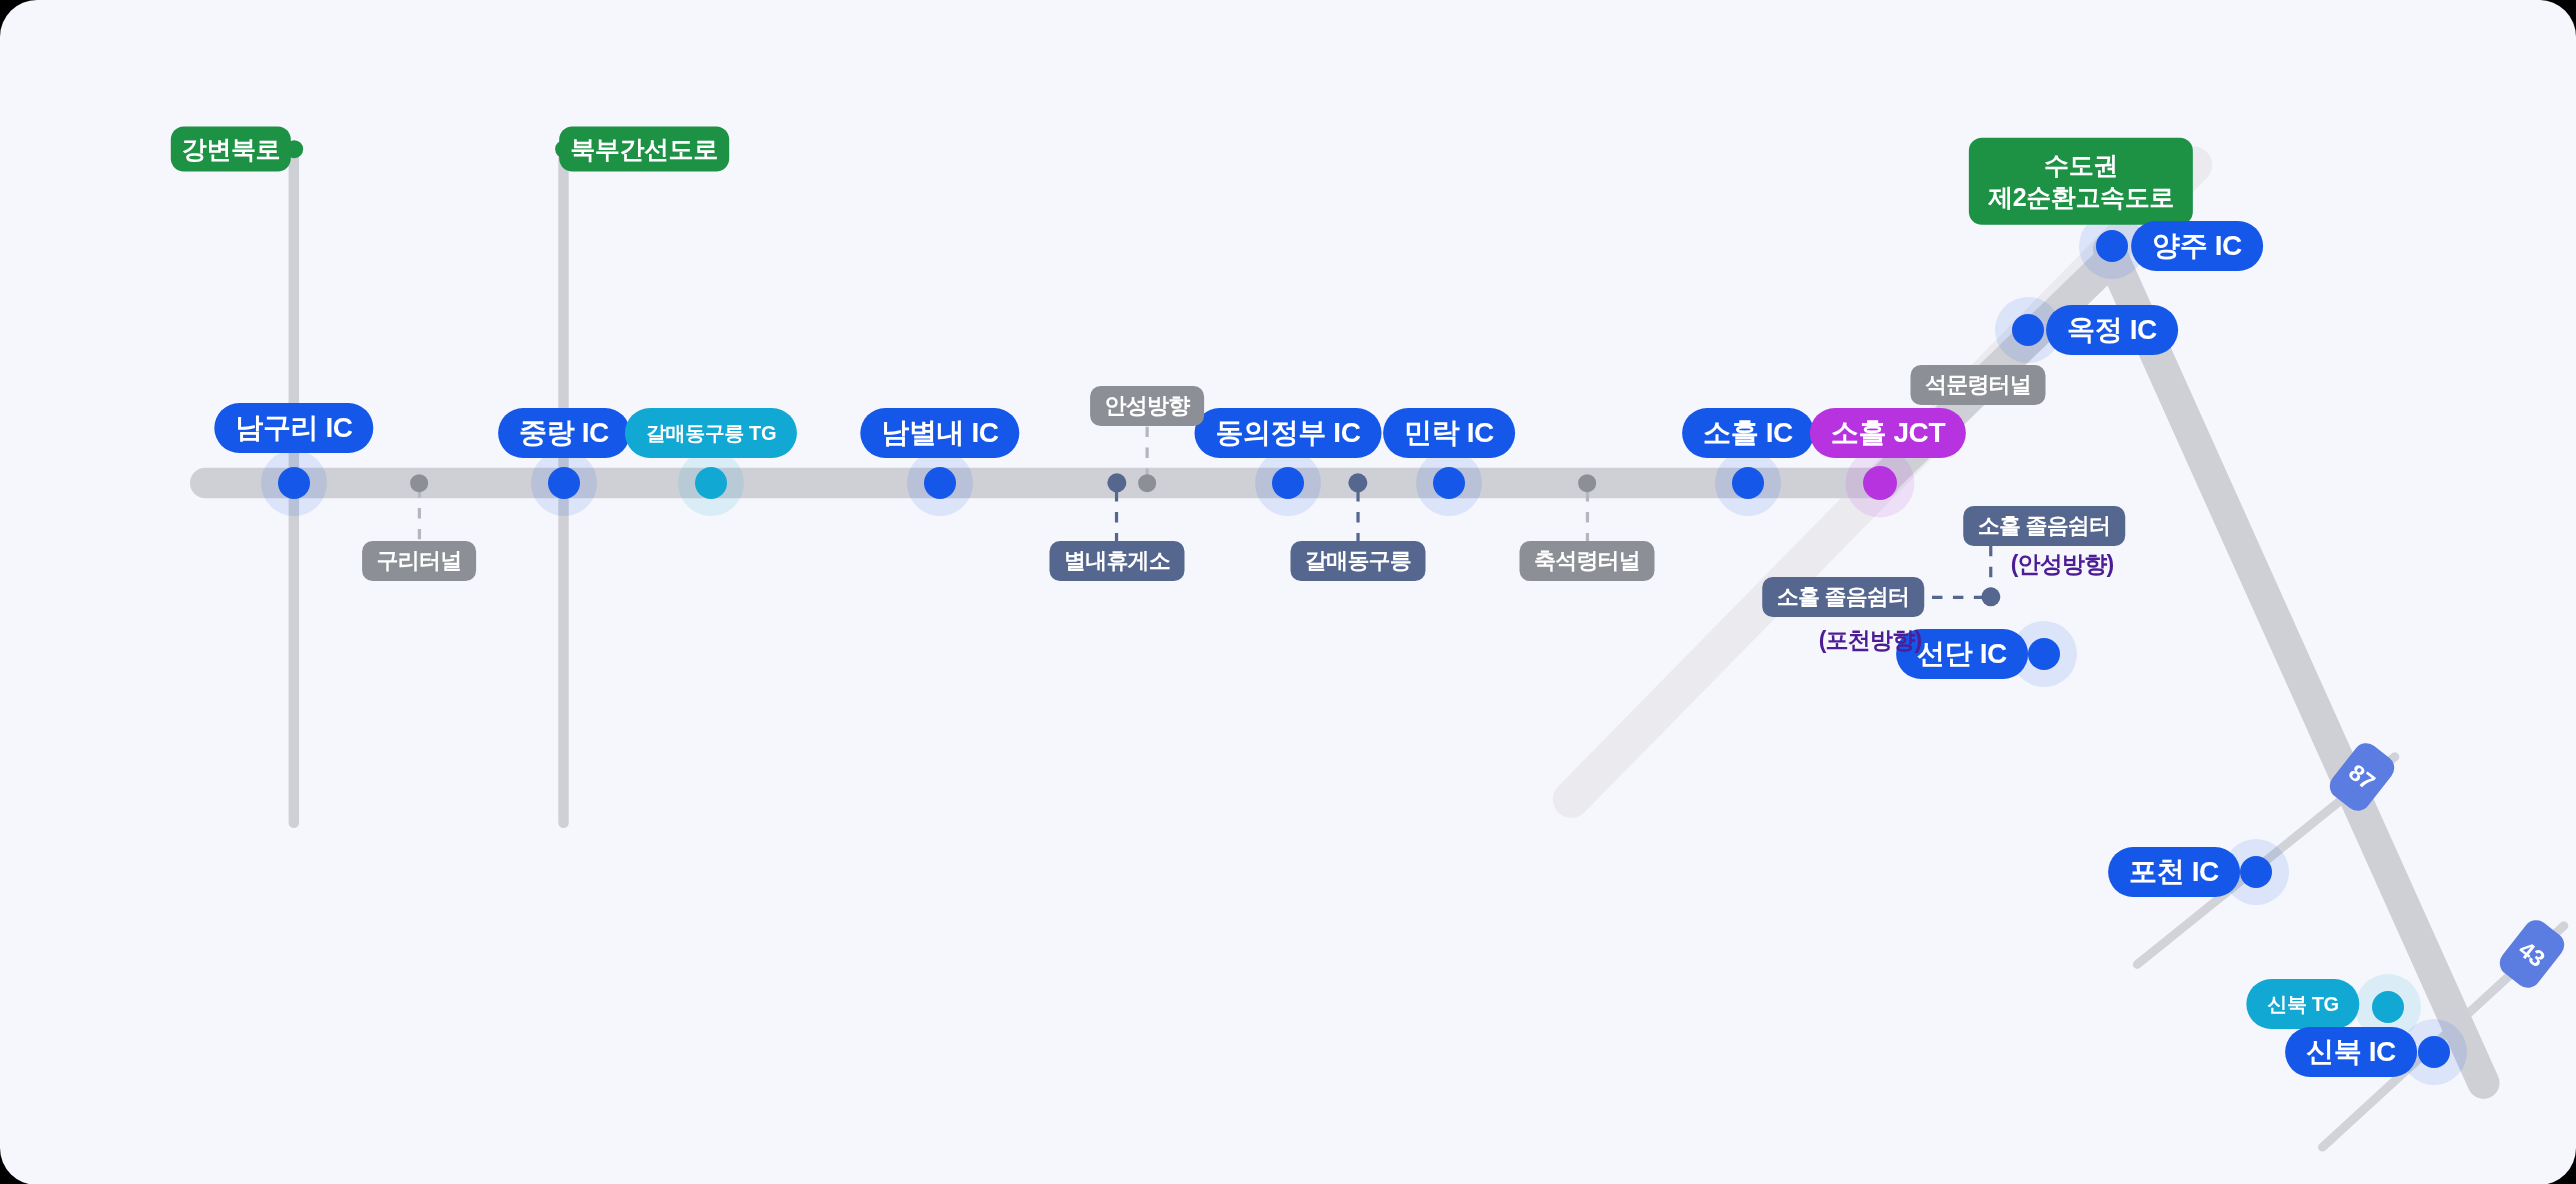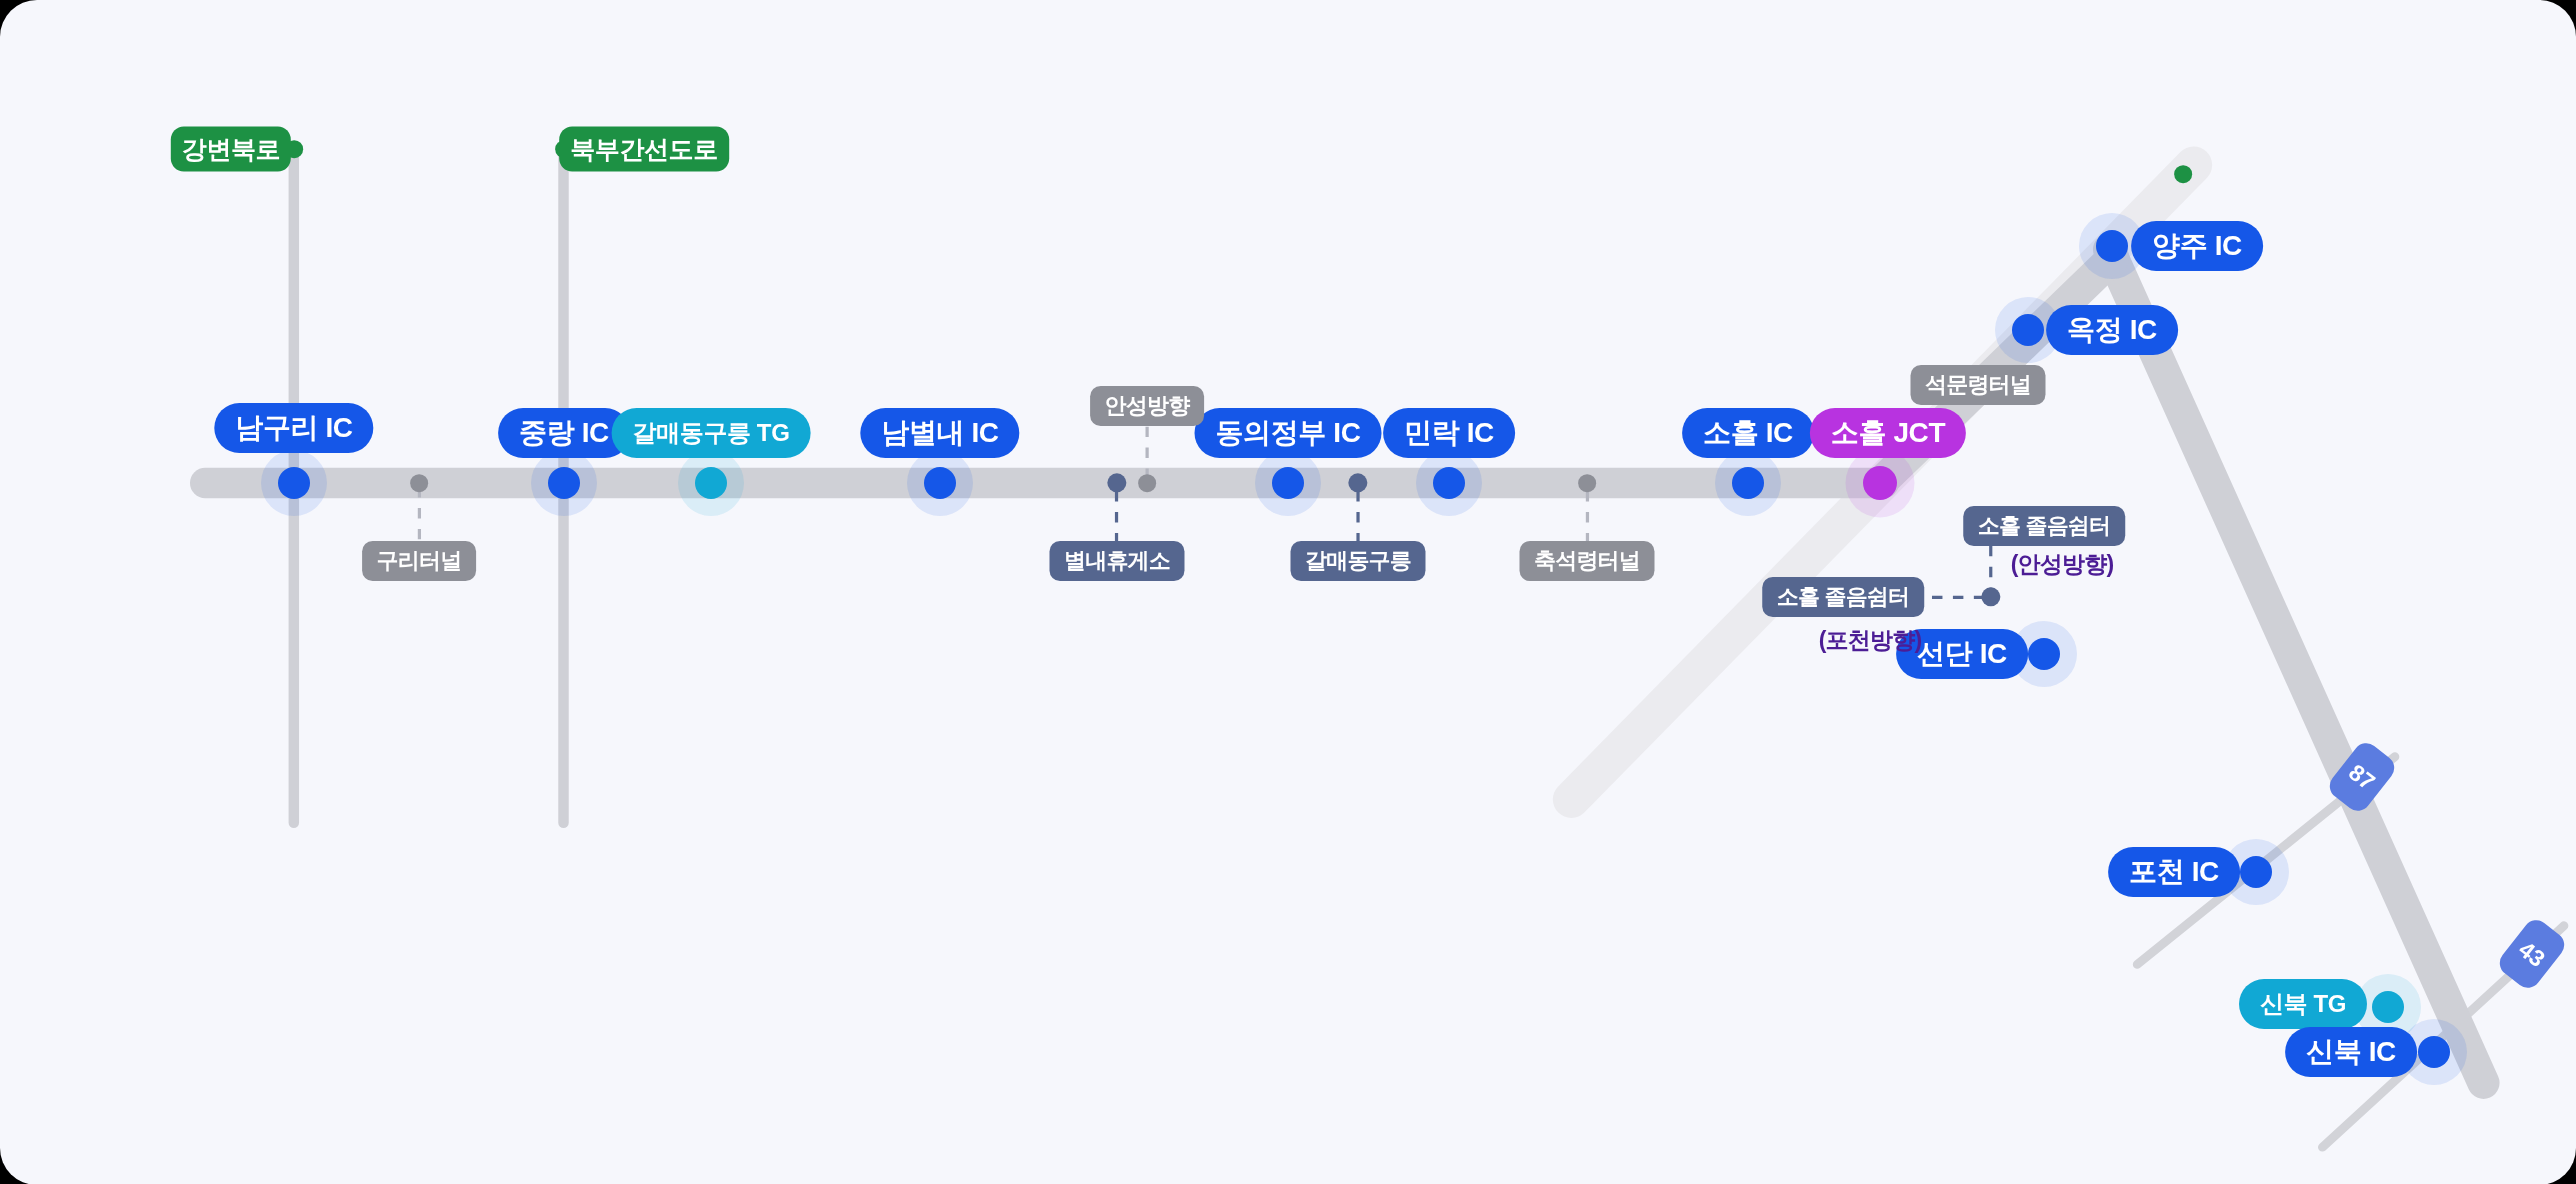--- a/index.html
+++ b/index.html
@@ -23,21 +23,21 @@
     position: absolute;
     display: flex; align-items: center; justify-content: center;
     white-space: nowrap;
     color: #ffffff;
     font-weight: 700;
     letter-spacing: -0.4px;
     transform: translate(-50%, -50%);
     z-index: 30;
   }
   .badge.ic      { background:#1557e8; font-size:28px; height:50px; padding:17px 21px; border-radius:25px; }
-  .badge.tg      { background:#11a8d4; font-size:24px; height:50px; padding:4px 21px; border-radius:25px; }
+  .badge.tg      { background:#11a8d4; font-size:20px; height:50px; padding:4px 21px; border-radius:25px; }
   .badge.jct     { background:#b833e0; font-size:28px; height:50px; padding:0 21px; border-radius:25px; }
   .badge.hwy     { background:#1d9144; font-size:25px; height:45px; padding:0 11px; border-radius:13px; }
   .badge.hwy2    { background:#1d9144; font-size:25px; padding:11.3px 19.3px; border-radius:13px;
                    flex-direction:column; line-height:1.28; text-align:center; }
   .badge.tunnel  { background:#8d8f97; font-size:22px; height:40px; padding:0 14.5px; border-radius:10.5px; letter-spacing:-0.8px;}
   .badge.rest    { background:#55668f; font-size:22px; height:40px; padding:0 14.5px; border-radius:10.5px; letter-spacing:-0.8px;}
   .badge.shield  { background:#5b7ce0; font-size:23px; width:45px; height:64px; border-radius:13px;
                    letter-spacing:0; }
 
   .dirnote {
@@ -87,20 +87,24 @@
     <line x1="2336" y1="600" x2="2625" y2="320" stroke="#cfd0d6" stroke-width="40" stroke-linecap="round"></line>
   </svg>
 
   <div class="node hwy" style="left:294px; top:149px;"></div>
   <div class="badge hwy" style="left:231px; top:149px;">강변북로</div>
 
   <div class="node hwy" style="left:564px; top:149px;"></div>
   <div class="badge hwy" style="left:644px; top:149px;">북부간선도로</div>
 
   <div class="node hwy" style="left:2183px; top:174px;"></div>
+  <div class="badge hwy2" style="left:2081px; top:181px;">
+    <span>수도권</span>
+    <span>제2순환고속도로</span>
+  </div>
 
   <div class="node halo ic" style="left:294px; top:483px;"></div>
   <div class="node ic" style="left:294px; top:483px;"></div>
   <div class="badge ic" style="left:294px; top:428px;text-align:center;">남구리 IC</div>
 
   <div class="node halo ic" style="left:564px; top:483px;"></div>
   <div class="node ic" style="left:564px; top:483px;"></div>
   <div class="badge ic" style="left:564px; top:433px;">중랑 IC</div>
 
   <div class="node halo tg" style="left:711px; top:483px;"></div>

